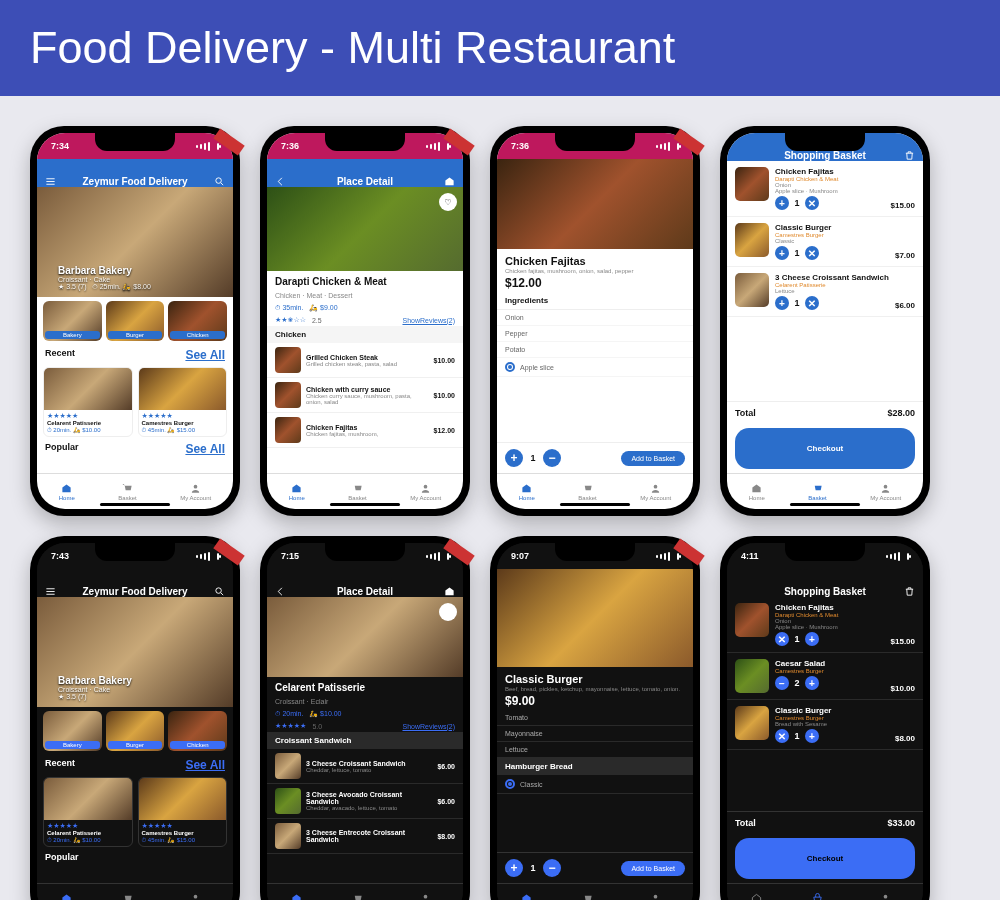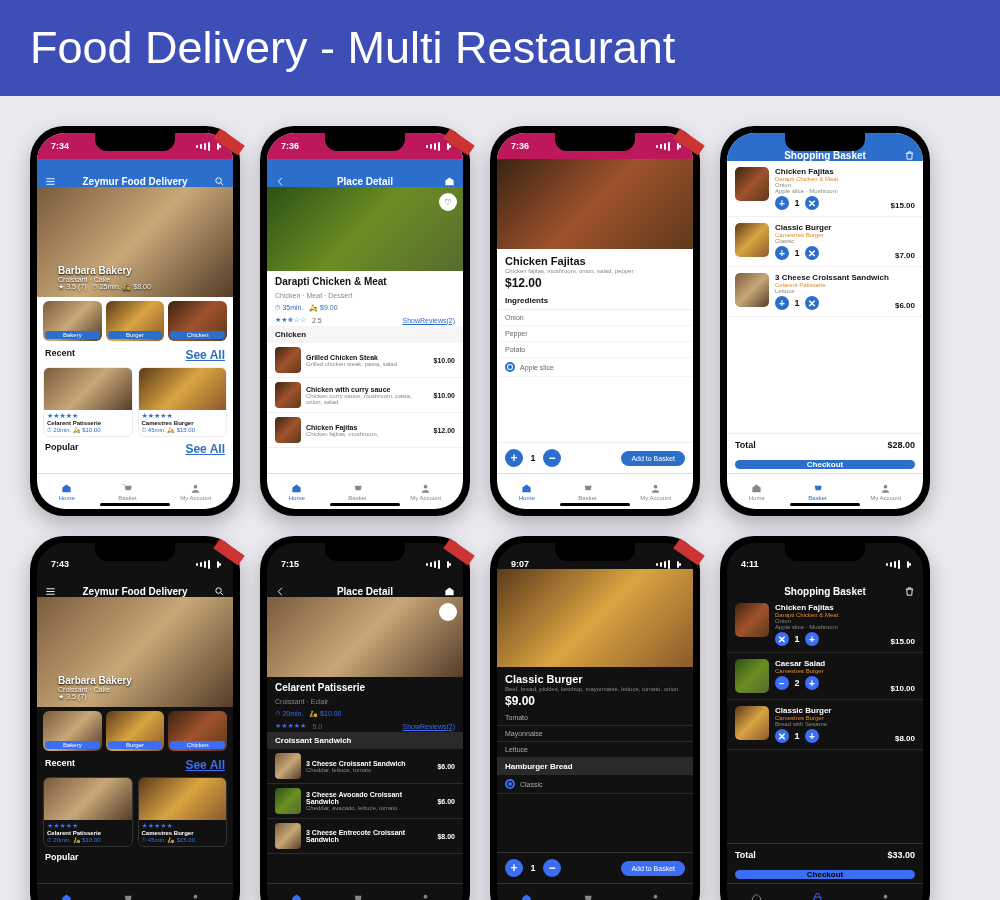--- a/index.html
+++ b/index.html
@@ -6,21 +6,21 @@
   body { font-family: -apple-system, Helvetica, Arial, sans-serif; background: #e9e9ef; width: 1000px; height: 900px; overflow: hidden; }
   .banner { background: #3d4eb6; color: #fff; padding: 22px 30px; font-size: 45px; font-weight: 300; }
   .grid { display: flex; flex-wrap: wrap; gap: 20px; padding: 30px 30px; }
   .phone { width: 210px; height: 390px; background: #000; border-radius: 34px; padding: 7px; box-shadow: 0 8px 20px rgba(0,0,0,.25); position: relative; }
   .notch { position: absolute; top: 7px; left: 50%; transform: translateX(-50%); width: 80px; height: 18px; background: #000; border-radius: 0 0 12px 12px; z-index: 30; }
   .screen { width: 100%; height: 100%; border-radius: 28px; overflow: hidden; position: relative; display: flex; flex-direction: column; }
   .screen.light { background: #fff; color: #111; }
   .screen.dark  { background: #111; color: #fff; }
   .status { height: 26px; display: flex; align-items: center; justify-content: space-between; padding: 0 14px; font-size: 9px; font-weight: 600; position: relative; z-index: 20; }
   .status.blue { background: #be185d; color: #fff; gap: 28px; }
-  .status.blk  { background: #111; color: #fff; align-items: flex-end; }
+  .status.blk  { background: #111; color: #fff; }
   .sig { display:flex; gap:2px; align-items:center;}
   .sig span{display:inline-block;width:2px;background:currentColor;border-radius:1px;} .sig .b1{height:3px}.sig .b2{height:5px}.sig .b3{height:7px}.sig .b4{height:9px}
   .batt{width:14px;height:7px;border:1px solid currentColor;border-radius:2px;position:relative;} .batt::after{content:'';position:absolute;right:-3px;top:1px;width:2px;height:3px;background:currentColor;border-radius:1px;}
   .header { height: 28px; display:flex; align-items:flex-end; justify-content:center; position:relative; font-size:10px; font-weight:600; }
   .header.blue { background:#2b6ecb; color:#fff;}
   .header.blk  { background:#111; color:#fff;}
   .header .left{position:absolute;left:8px;display:flex;gap:6px;} .header .right{position:absolute;right:8px;display:flex;gap:6px;}
   .ico{width:11px;height:11px;display:inline-block;}
   .body { flex:1; overflow:hidden; font-size:8px; position:relative;}
   .nav { height: 36px; border-top:1px solid #ddd; display:flex; justify-content:space-around; align-items:center; }
@@ -66,21 +66,21 @@
   .rnd{width:18px;height:18px;border-radius:50%;background:#2b6ecb;color:#fff;display:flex;align-items:center;justify-content:center;font-size:12px;font-weight:700;} .dark .rnd{background:#3b6df5;}
   .qn{font-size:9px;font-weight:600;min-width:8px;text-align:center;}
   .addbtn{margin-left:auto;background:#2b6ecb;color:#fff;font-size:7px;padding:4px 10px;border-radius:10px;} .dark .addbtn{background:#3b6df5;}
   .brow{display:flex;gap:6px;padding:6px 8px;border-bottom:1px solid #f0f0f0;} .dark .brow{border-color:#2a2a2a;}
   .brow .th{width:34px;height:34px;border-radius:5px;flex-shrink:0;}
   .brow .bi{flex:1;} .brow h5{font-size:8px;font-weight:600;} .brow .src{font-size:6px;color:#e08a2e;} .dark .brow .src{color:#e08a2e;}
   .brow .opt2{font-size:6px;color:#888;} .brow .pr{font-size:8px;font-weight:600;align-self:flex-end;}
   .bq{display:flex;gap:4px;align-items:center;margin-top:2px;}
   .bq .c{width:14px;height:14px;border-radius:50%;background:#2b6ecb;color:#fff;display:flex;align-items:center;justify-content:center;font-size:10px;font-weight:700;} .dark .bq .c{background:#3b6df5;}
   .total{display:flex;justify-content:space-between;padding:6px 8px;font-size:9px;font-weight:700;border-top:1px solid #eee;} .dark .total{border-color:#333;}
-  .checkout{margin:4px 8px;background:#2b6ecb;color:#fff;text-align:center;padding:0;border-radius:14px;font-size:8px;font-weight:600;} .dark .checkout{background:#3b6df5;color:#000;}
+  .checkout{margin:4px 8px;background:#2b6ecb;color:#fff;text-align:center;padding:16px;border-radius:14px;font-size:8px;font-weight:600;} .dark .checkout{background:#3b6df5;color:#000;}
   .heart{position:absolute;top:6px;right:6px;width:18px;height:18px;background:#fff;border-radius:50%;display:flex;align-items:center;justify-content:center;} 
   .tag{position:absolute;top:10px;right:-4px;width:30px;height:12px;background:#c33;transform:rotate(35deg);z-index:25;}
   svg{width:100%;height:100%;}
 </style>
 </head>
 <body>
 
 <div class="banner">Food Delivery - Multi Restaurant</div>
 
 <div class="grid">

